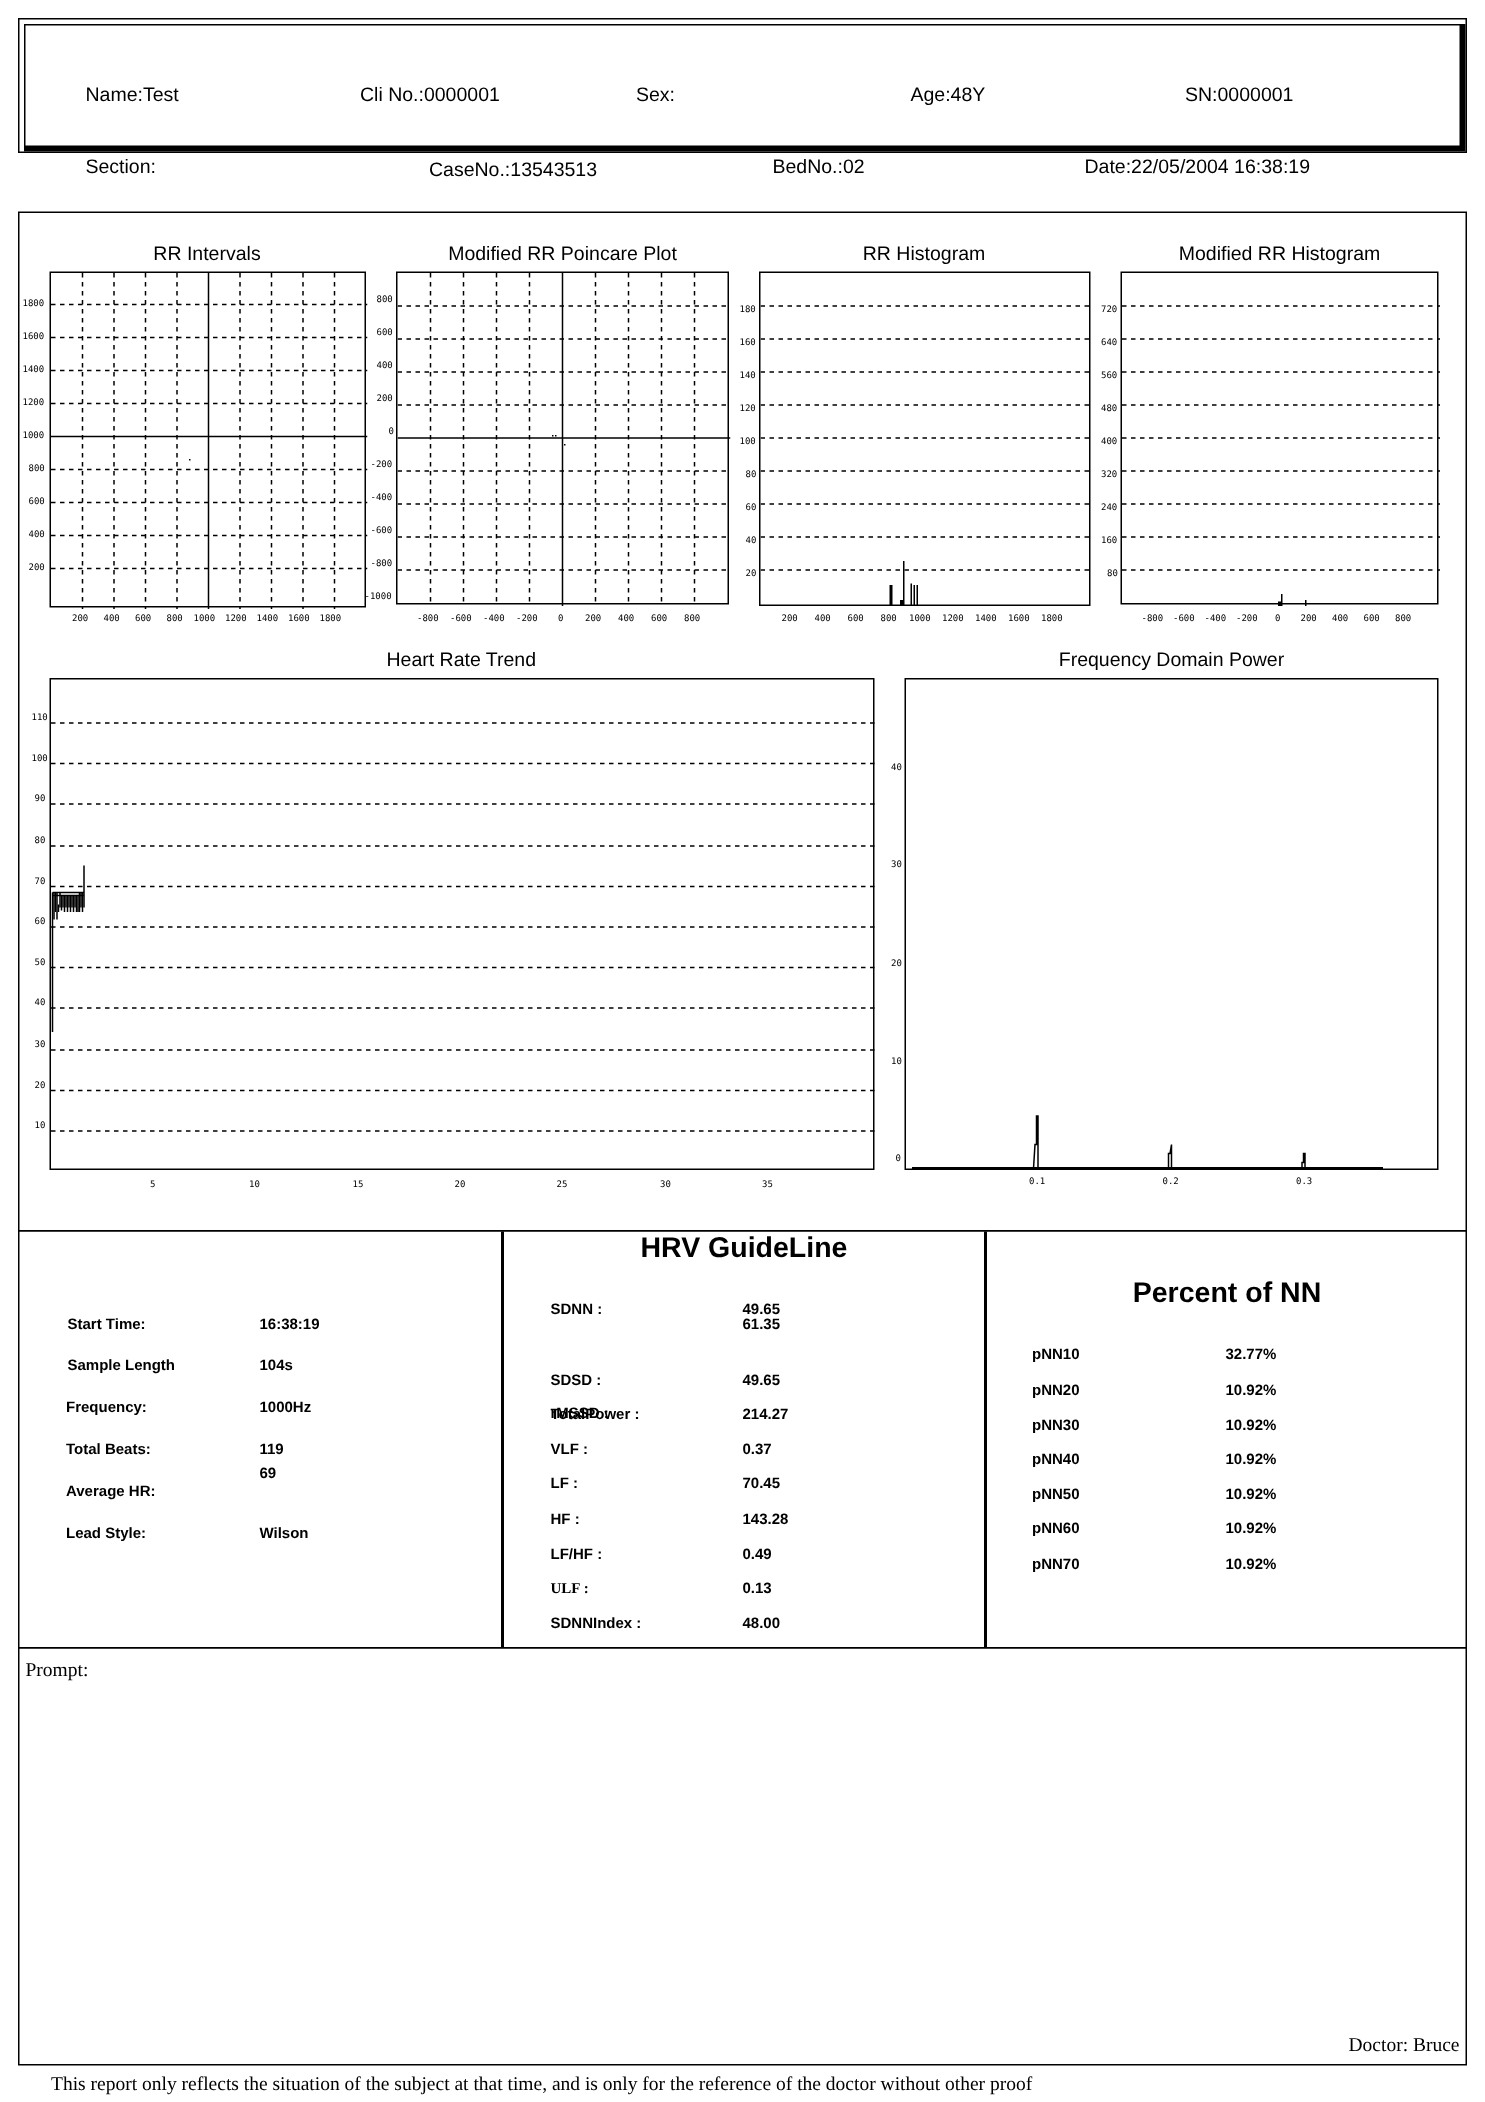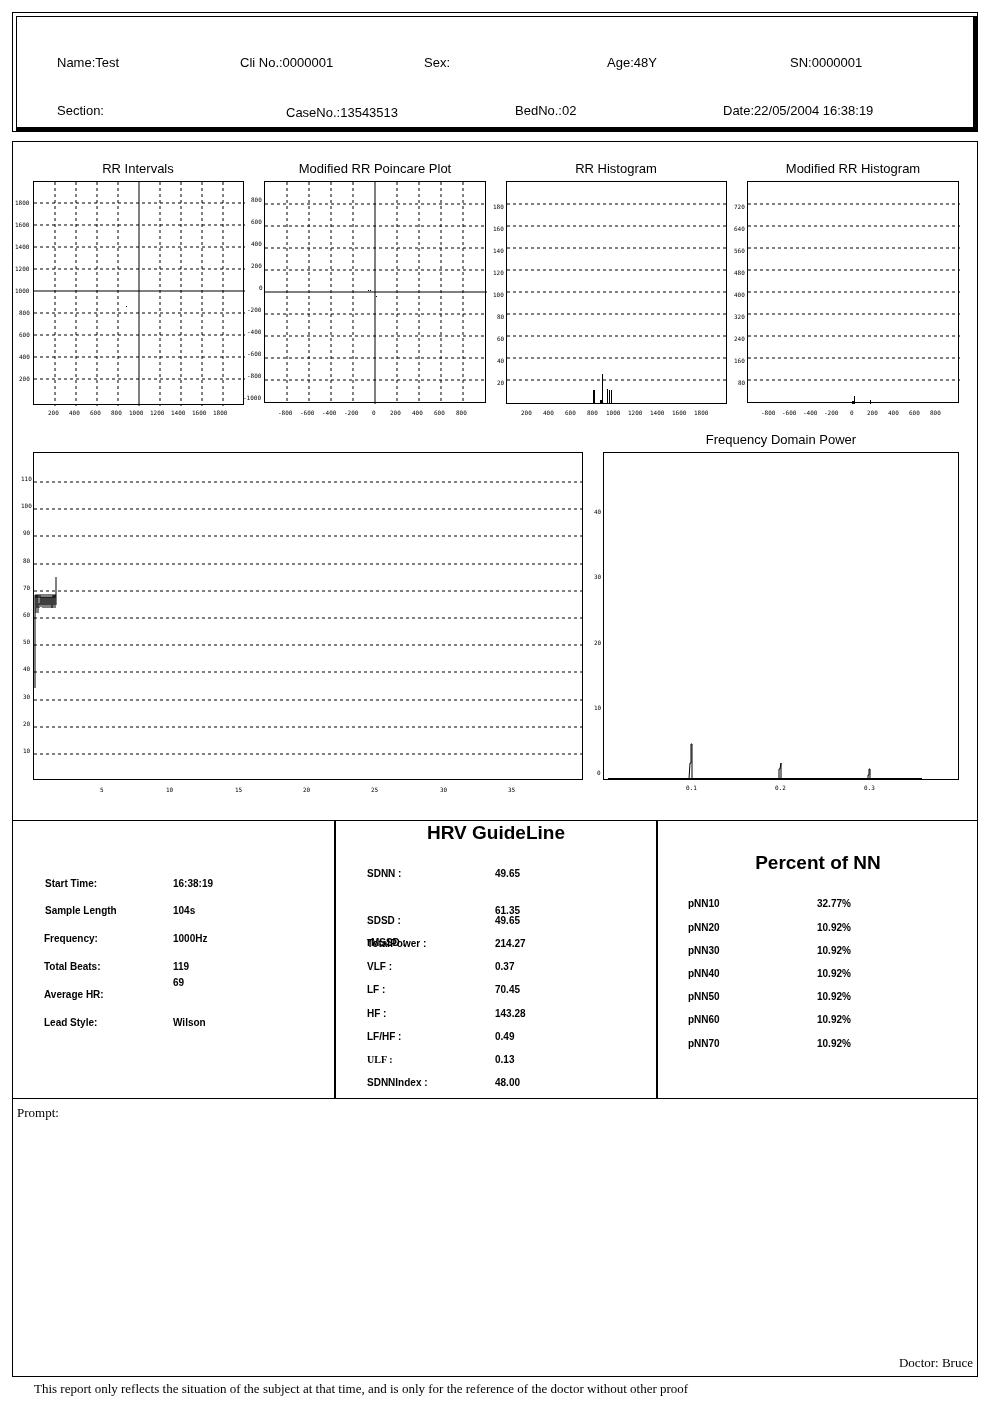--- a/index.html
+++ b/index.html
@@ -1,19 +1,19 @@
 <!DOCTYPE html>
 <html><head>
 <meta charset="utf-8">
 <style>
   html, body { margin:0; padding:0; background:#ffffff; }
   body { width:990px; height:1401px; position:relative; overflow:hidden; font-family:"Liberation Sans", sans-serif; color:#000; }
 
   
-  .hdr { position:absolute; left:12px; top:12px; width:966px; height:120px; box-sizing:border-box;
+  .hdr { position:absolute; left:12px; top:12px; width:966px; height:90px; box-sizing:border-box;
          border:1px solid #000; }
   .hdr-inner { position:absolute; left:3px; top:3px; right:0; bottom:0; border-left:1px solid #000; border-top:1px solid #000;
                border-right:4px solid #000; border-bottom:4px solid #000; }
   .hf { position:absolute; font-size:13px; white-space:nowrap; }
 
   
   .charts { position:absolute; left:12px; top:141px; width:966px; height:680px; box-sizing:border-box; border:1px solid #000; }
   .ctitle { position:absolute; font-size:13px; text-align:center; white-space:nowrap; }
   .plot { position:absolute; border:1px solid #000; box-sizing:border-box; }
   .plot svg { position:absolute; left:0; top:0; }
@@ -221,20 +221,21 @@
   <div class="tick" style="left:748px;top:267px;">-800</div>
   <div class="tick" style="left:769px;top:267px;">-600</div>
   <div class="tick" style="left:790px;top:267px;">-400</div>
   <div class="tick" style="left:811px;top:267px;">-200</div>
   <div class="tick" style="left:837px;top:267px;">0</div>
   <div class="tick" style="left:854px;top:267px;">200</div>
   <div class="tick" style="left:875px;top:267px;">400</div>
   <div class="tick" style="left:896px;top:267px;">600</div>
   <div class="tick" style="left:917px;top:267px;">800</div>
 
+  <div class="ctitle" style="left:20px;top:290px;width:549px;">Heart Rate Trend</div>
   <div class="plot" style="left:20px;top:310px;width:550px;height:328px;">
     <svg width="550" height="328">
       <g stroke="#000" stroke-width="1" stroke-dasharray="3,3">
         <line x1="0" y1="29" x2="550" y2="29"></line>
           <line x1="0" y1="56" x2="550" y2="56"></line>
           <line x1="0" y1="83" x2="550" y2="83"></line>
           <line x1="0" y1="111" x2="550" y2="111"></line>
         <line x1="0" y1="138" x2="550" y2="138"></line>
           <line x1="0" y1="165" x2="550" y2="165"></line>
           <line x1="0" y1="192" x2="550" y2="192"></line>
@@ -325,21 +326,21 @@
     <div class="srow" style="left:160px;top:156px;">69</div>
     <div class="srow" style="left:31px;top:196px;">Lead Style:</div>
     <div class="srow" style="left:160px;top:196px;">Wilson</div>
   </div>
 
   <div class="col col2">
     <div class="stitle">HRV GuideLine</div>
     <div class="srow" style="left:31px;top:47px;">SDNN :</div>
     <div class="srow" style="left:159px;top:47px;">49.65</div>
     <div class="srow" style="left:31px;top:71px;margin-top:45px;">rMSSD :</div>
-    <div class="srow" style="left:159px;top:84px;">61.35</div>
+    <div class="srow" style="left:159px;top:57px;">61.35</div>
     <div class="srow" style="left:31px;top:94px;">SDSD :</div>
     <div class="srow" style="left:159px;top:94px;">49.65</div>
     <div class="srow" style="left:31px;top:117px;">TotalPower :</div>
     <div class="srow" style="left:159px;top:117px;">214.27</div>
     <div class="srow" style="left:31px;top:140px;">VLF :</div>
     <div class="srow" style="left:159px;top:140px;">0.37</div>
     <div class="srow" style="left:31px;top:163px;">LF :</div>
     <div class="srow" style="left:159px;top:163px;">70.45</div>
     <div class="srow" style="left:31px;top:187px;">HF :</div>
     <div class="srow" style="left:159px;top:187px;">143.28</div>

